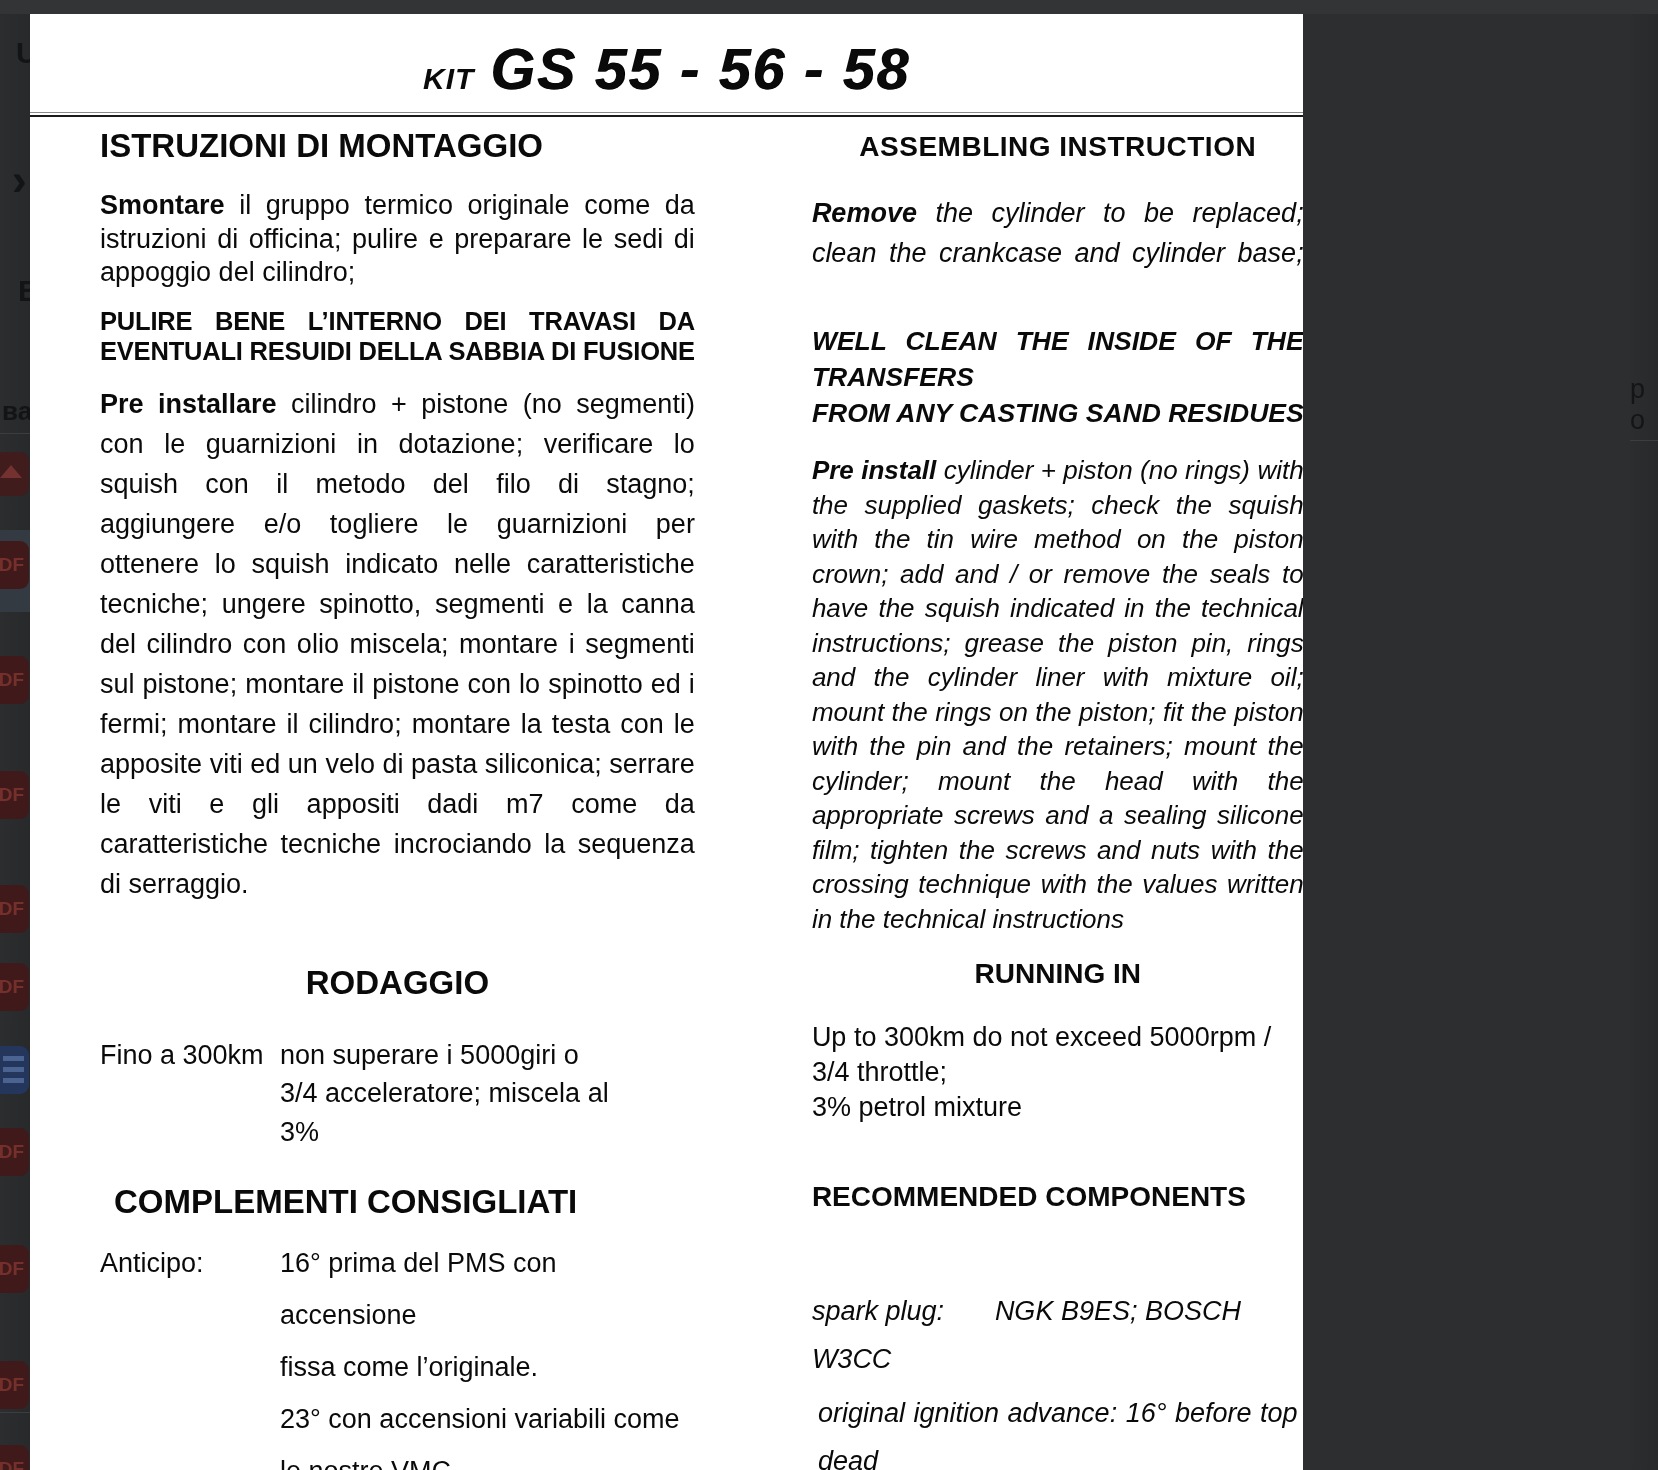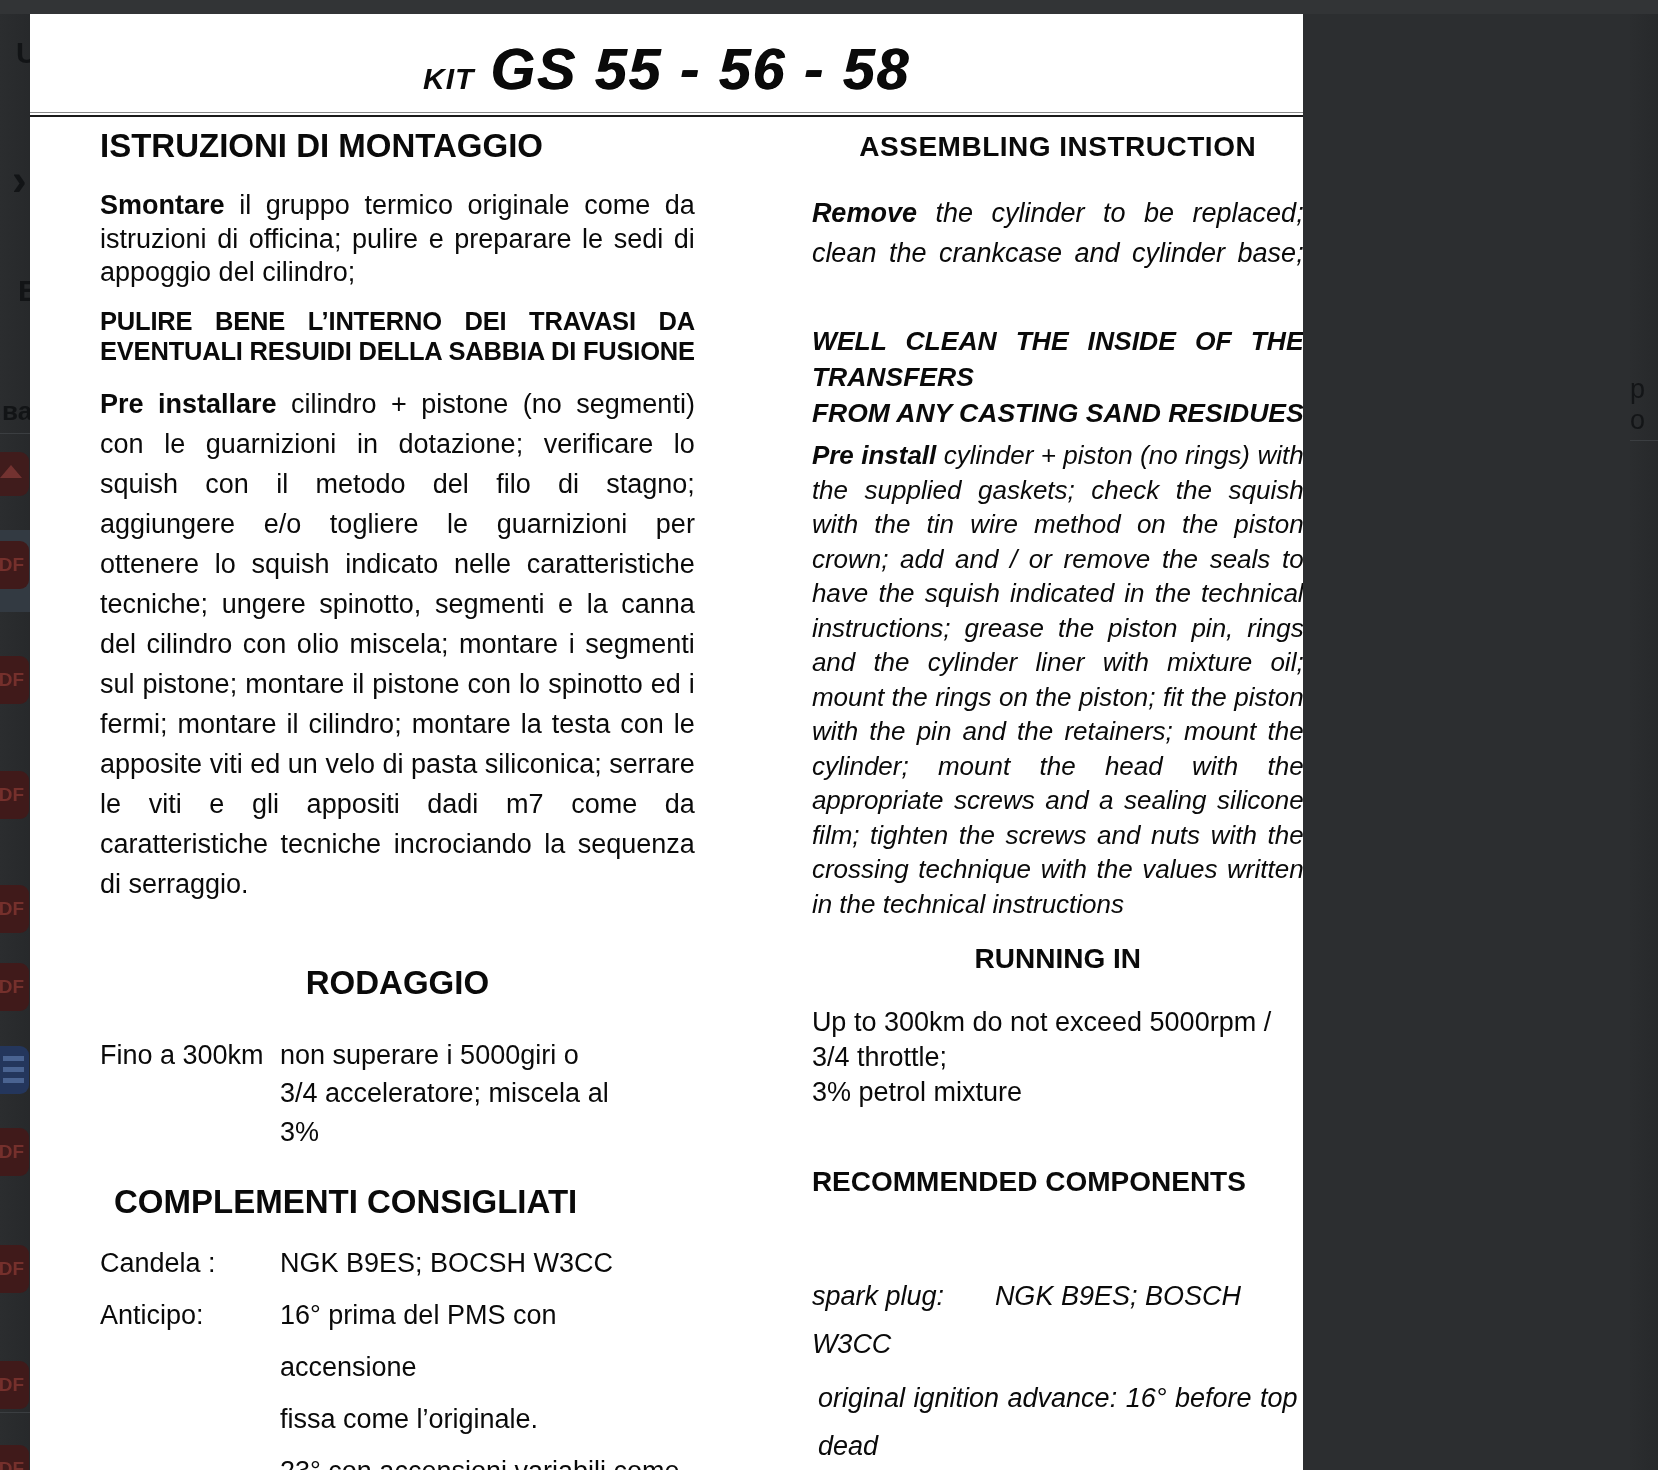--- a/index.html
+++ b/index.html
@@ -53,21 +53,21 @@
   .nowrap{white-space:nowrap;}
   b.lead{font-weight:bold;}
 
   .p1-it{font-size:27px;line-height:33.5px;margin:0 0 16px;}
   .caps-it{font-size:25.5px;line-height:30px;font-weight:bold;letter-spacing:-0.2px;margin:0 0 18px;}
   .p3-it{font-size:27px;line-height:40px;margin:0 0 0;}
   .rod-row{display:grid;grid-template-columns:180px 1fr;font-size:27px;line-height:38.5px;}
   .comp-row{display:grid;grid-template-columns:180px 1fr;font-size:27px;line-height:52px;}
 
   .p1-en{font-size:27px;line-height:40px;margin:0 0 50px;}
-  .caps-en{font-size:26.5px;line-height:36px;font-weight:bold;margin:0 0 7px;}
+  .caps-en{font-size:26.5px;line-height:36px;font-weight:bold;margin:0 0 22px;}
   .p3-en{font-size:26px;line-height:34.5px;margin:0;}
   .upto{font-size:27px;line-height:35px;font-style:normal;margin:28px 0 0;}
   .spark{font-size:27px;line-height:48px;margin:74px 0 0;}
   .spark .lbl{display:inline-block;width:183px;}
   .igadv{font-size:27px;line-height:48px;margin:6px;}
   .variable{font-size:27px;margin:26px 0 0;}
 </style>
 </head>
 <body>
 
@@ -129,24 +129,20 @@
         <div class="rod-row">
           <div>Fino a 300km</div>
           <div class="pre">non superare i 5000giri o
 3/4 acceleratore; miscela al
 3%</div>
         </div>
 
         <h3 class="hd-left">COMPLEMENTI CONSIGLIATI</h3>
 
         <div class="comp-row">
-          <div>Candela :</div>
-          <div>NGK B9ES; BOCSH W3CC</div>
-        </div>
-        <div class="comp-row">
           <div>Anticipo:</div>
           <div class="pre">16° prima del PMS con accensione
 fissa come l’originale.
 23° con accensioni variabili come
 le nostre VMC</div>
         </div>
       </div>
 
       <div class="col-right">
         <h2 class="hd-en">ASSEMBLING INSTRUCTION</h2>

